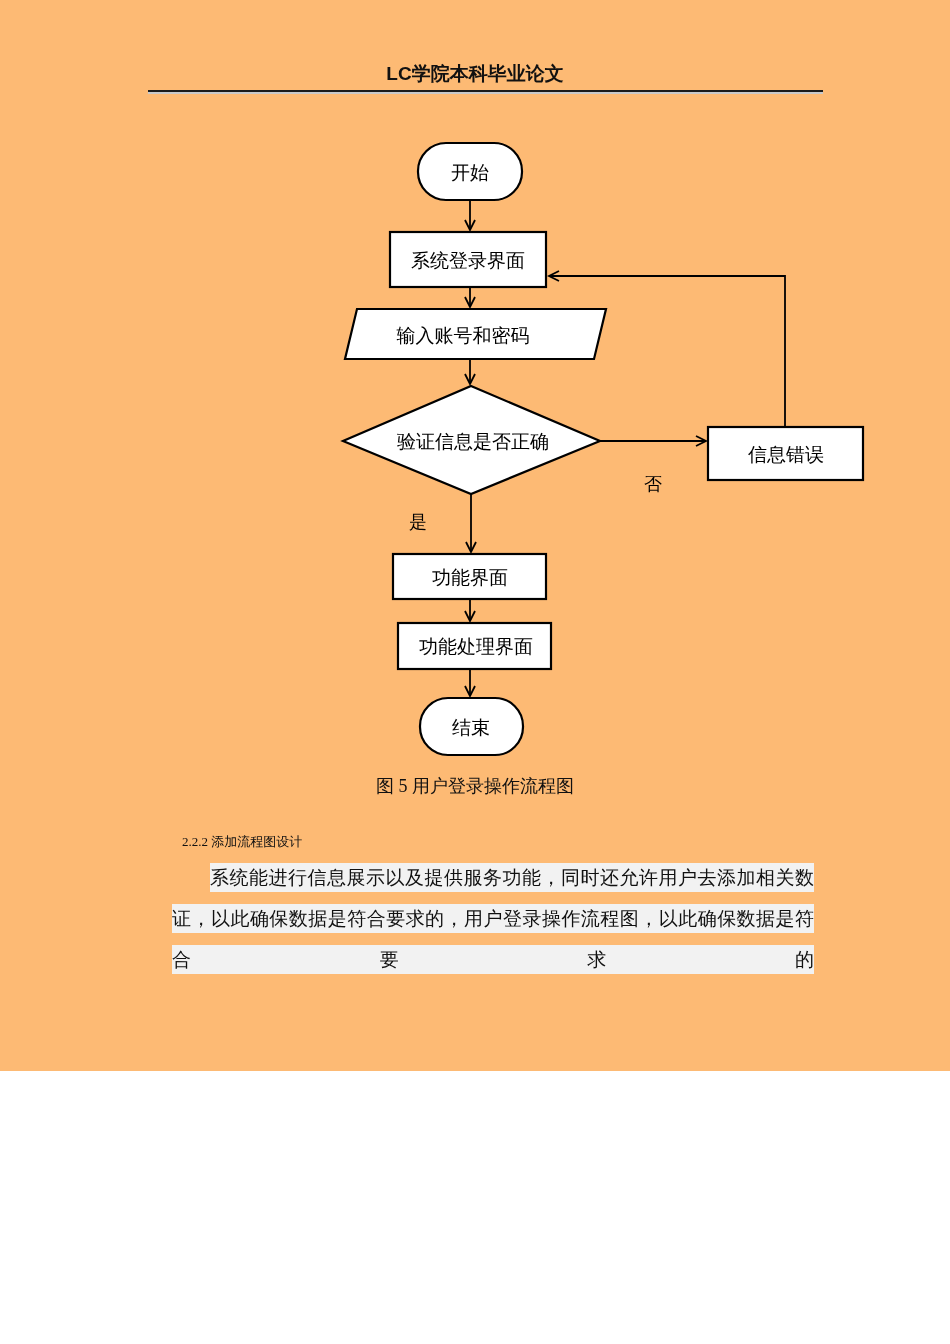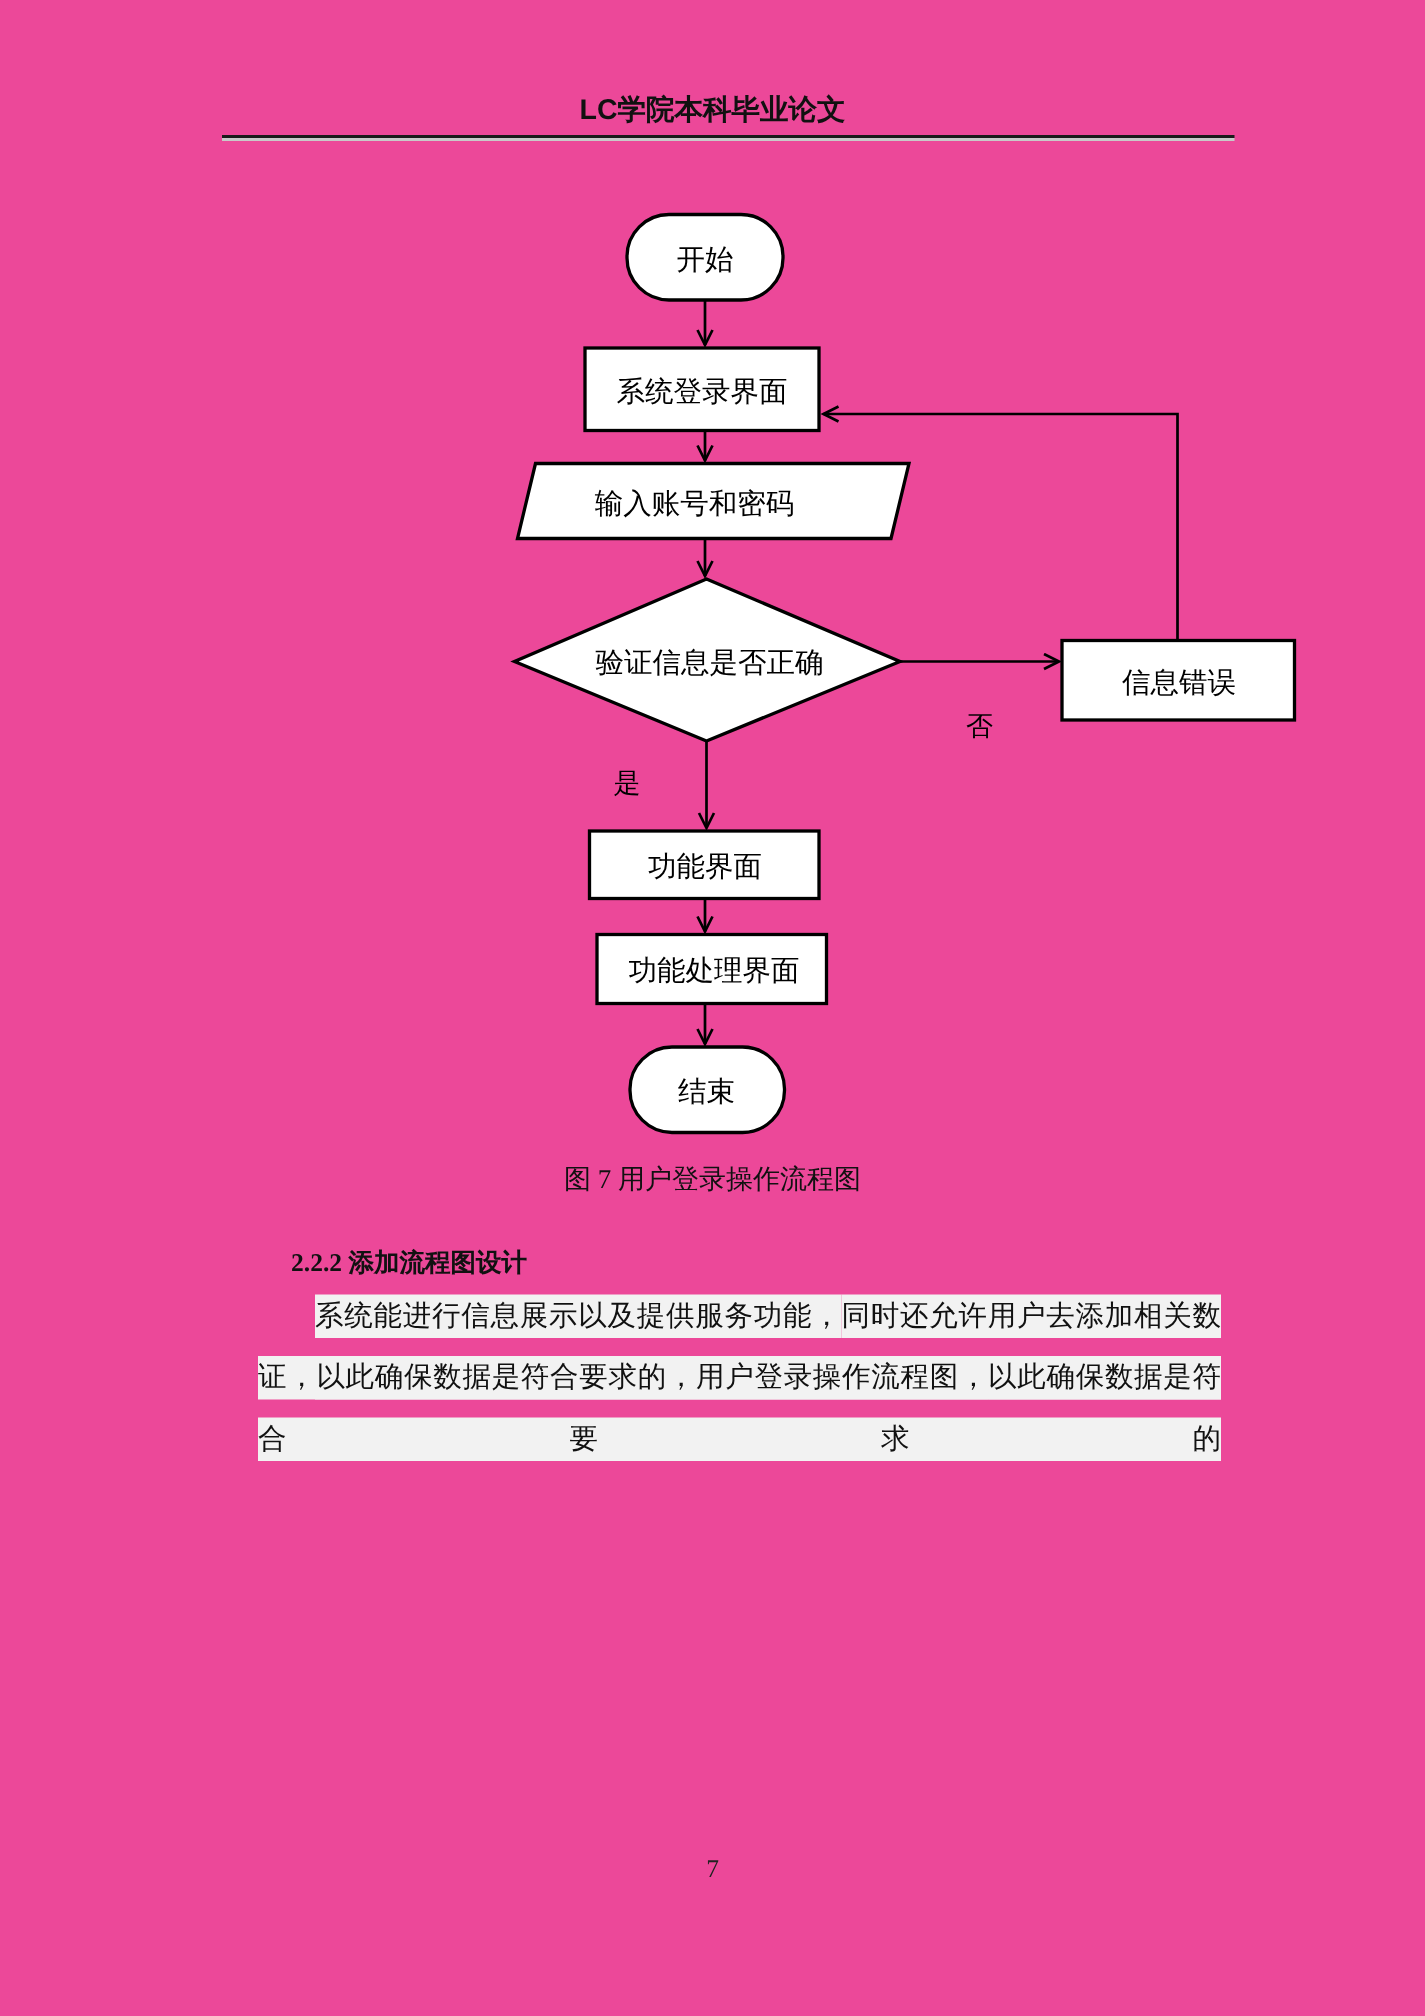--- a/index.html
+++ b/index.html
@@ -1,19 +1,19 @@
 <!DOCTYPE html>
 <html><head>
 <meta charset="utf-8">
 <style>
   html,body{margin:0;padding:0;background:#ffffff;}
   .page{
     position:relative;
-    width:950px;height:1344px;
-    background:#ec4899;
+    width:950px;height:1071px;
+    background:#fdba74;
     font-family:"Liberation Serif","DejaVu Serif",serif;
     color:#000;
     overflow:hidden;
   }
   
   .header-title{
     position:absolute;top:62px;left:0;width:950px;
     text-align:center;
     font-family:"Liberation Sans","DejaVu Sans",sans-serif;
     font-weight:bold;font-size:19px;line-height:24px;color:#111;
@@ -34,22 +34,22 @@
     font-family:"Liberation Serif","DejaVu Serif",serif;
     font-size:18px;fill:#000;text-anchor:middle;
   }
   
   .fig-caption{
     position:absolute;top:774px;left:0;width:950px;
     text-align:center;font-size:18px;line-height:24px;color:#111;
   }
   
   .section-heading{
-    position:absolute;top:829px;left:194px;
-    font-size:17px;line-height:26px;color:#111;font-weight:bold;
+    position:absolute;top:829px;left:182px;
+    font-size:13px;line-height:26px;color:#111;
   }
   
   .paragraph{
     position:absolute;top:857px;left:148px;width:666px;
     font-size:19px;color:#111;
   }
   .para-line{
     line-height:41px;height:41px;white-space:nowrap;margin-left:24px;
   }
   .para-line.fill{
@@ -113,21 +113,21 @@
     <rect class="fc-shape" x="398" y="623" width="153" height="46"></rect>
     <text class="fc-text" x="476" y="653">功能处理界面</text>
 
     <rect class="fc-shape" x="420" y="698" width="103" height="57" rx="28" ry="28"></rect>
     <text class="fc-text" x="471" y="734">结束</text>
 
     <text class="fc-branch" x="418" y="528">是</text>
     <text class="fc-branch" x="653" y="490">否</text>
   </svg>
 
-  <div class="fig-caption">图  7 用户登录操作流程图</div>
+  <div class="fig-caption">图  5 用户登录操作流程图</div>
 
   <div class="section-heading">2.2.2 添加流程图设计</div>
 
   <div class="paragraph">
       <div class="para-line fill indent"><span class="hl">系统能进行信息展示以及提供服务功能，</span><span class="hl">同时还允许用户去添加相关数据，</span></div>
       <div class="para-line fill"><span class="hl">证，以此确保数据是符合要求的，</span><span class="hl">用户登录操作流程图，</span><span class="hl">以此确保数据是符合要求的</span></div>
     </div>
 
   <div class="page-number">7</div>
 

